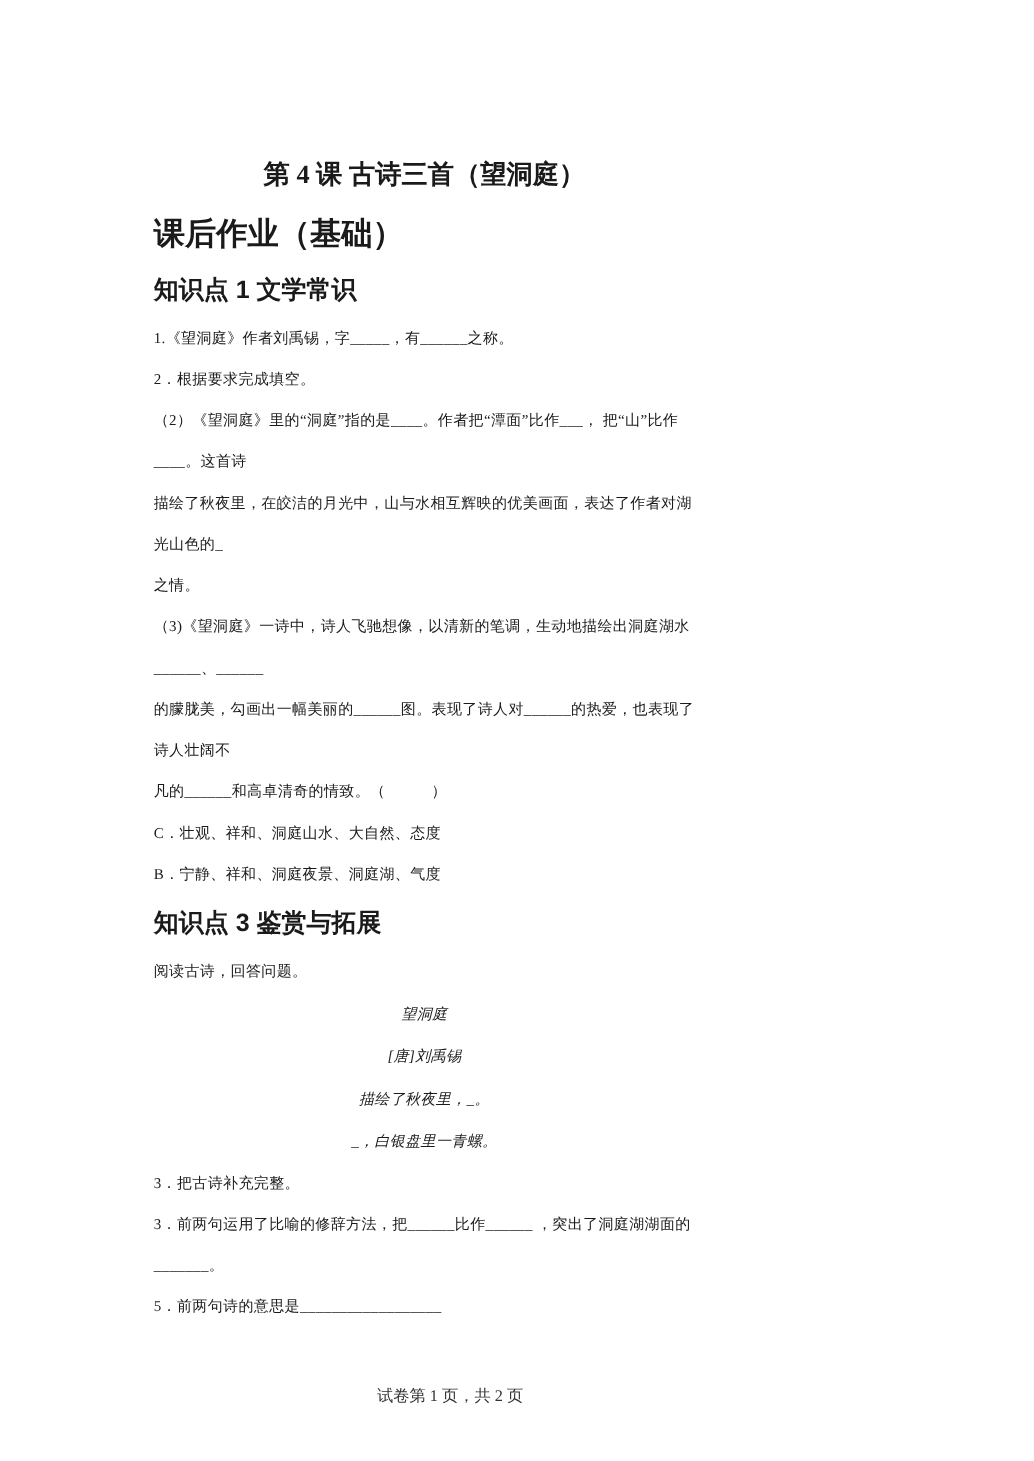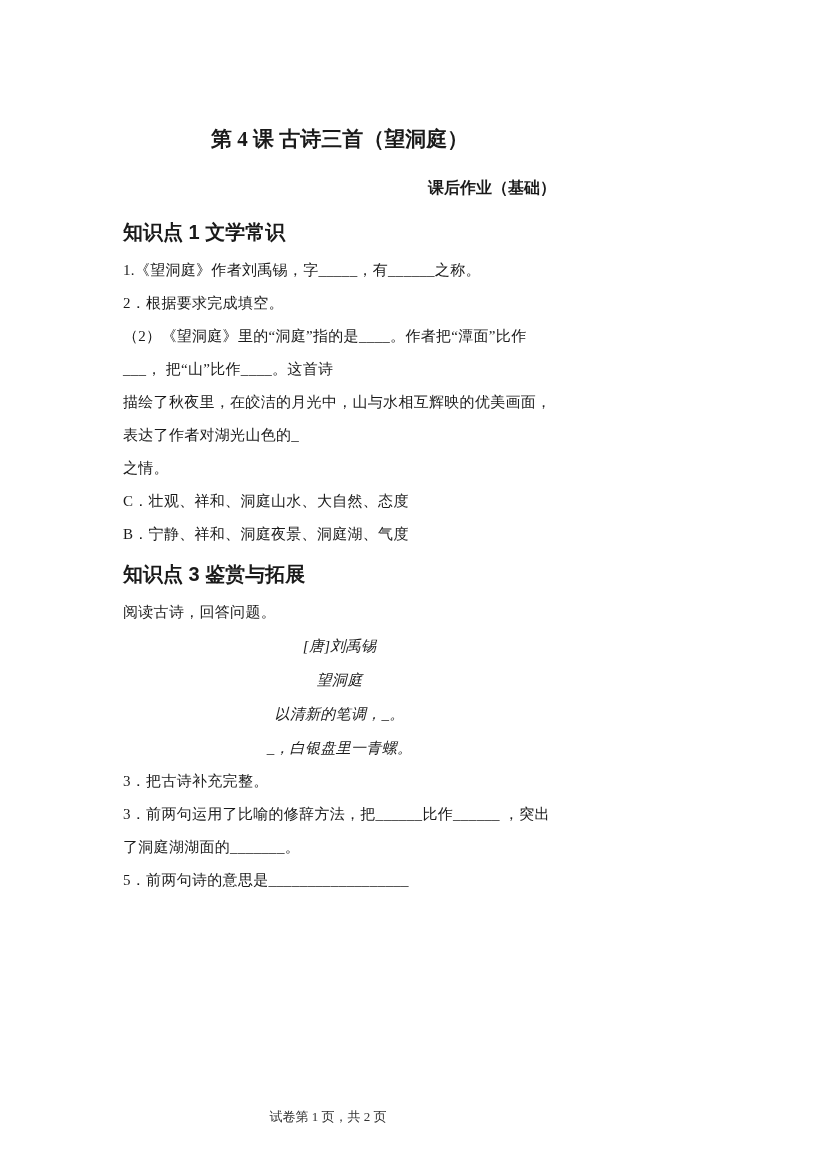--- a/index.html
+++ b/index.html
@@ -23,51 +23,52 @@
   .doc-title {
     margin: 0 0 22px 0;
     text-align: center;
     font-size: 21px;
     line-height: 27px;
     font-weight: bold;
     font-family: "Liberation Serif", "DejaVu Serif", serif;
   }
   .doc-subtitle {
     margin: 0 0 18px 0;
-    text-align: right;
-    font-size: 16px;
+    text-align: left;
+    font-size: 25px;
     line-height: 26px;
     font-weight: bold;
   }
   .kp-heading {
     margin: 10px 0 8px 0;
     font-size: 20px;
     line-height: 27px;
     font-weight: bold;
     font-family: Liberation Sans, sans-serif;
   }
   .line {
     margin: 0;
-    font-size: 15px;
+    font-size: 12px;
     line-height: 33px;
     letter-spacing: 0.3px;
   }
   .poem .line {
     text-align: center;
     font-style: italic;
     line-height: 34px;
   }
   .footer {
     position: absolute;
     left: 0;
     top: 1108px;
     width: 100%;
     text-align: center;
     font-size: 13px;
     color: #333333;
+    padding-left: 32px;
   }
 </style>
 </head>
 <body>
 
 <div class="page">
   <div class="content">
 
     <h1 class="doc-title">第 4 课 古诗三首（望洞庭）</h1>
     <h2 class="doc-subtitle">课后作业（基础）</h2>
@@ -77,33 +78,38 @@
 
     <p class="line">2．根据要求完成填空。</p>
 
 
     <div>
       <p class="line">（2）《望洞庭》里的“洞庭”指的是____。作者把“潭面”比作___， 把“山”比作____。这首诗</p>
       <p class="line">描绘了秋夜里，在皎洁的月光中，山与水相互辉映的优美画面，表达了作者对湖光山色的_</p>
       <p class="line">之情。</p>
     </div>
 
+    <div>
+      <p class="line">（3)《望洞庭》一诗中，诗人飞驰想像，以清新的笔调，生动地描绘出洞庭湖水______、______</p>
+      <p class="line">的朦胧美，勾画出一幅美丽的______图。表现了诗人对______的热爱，也表现了诗人壮阔不</p>
+      <p class="line">凡的______和高卓清奇的情致。（　　　）</p>
+    </div>
 
     <div>
       <p class="line">C．壮观、祥和、洞庭山水、大自然、态度</p>
       <p class="line">B．宁静、祥和、洞庭夜景、洞庭湖、气度</p>
     </div>
 
     <h3 class="kp-heading">知识点 3 鉴赏与拓展</h3>
     <p class="line">阅读古诗，回答问题。</p>
 
     <div class="poem">
+      <p class="line">望洞庭</p>
       <p class="line">[唐]刘禹锡</p>
-      <p class="line">望洞庭</p>
-      <p class="line">以清新的笔调，_。</p>
+      <p class="line">描绘了秋夜里，_。</p>
       <p class="line">_，白银盘里一青螺。</p>
     </div>
 
     <p class="line">3．把古诗补充完整。</p>
     <p class="line">3．前两句运用了比喻的修辞方法，把______比作______ ，突出了洞庭湖湖面的_______。</p>
     <p class="line">5．前两句诗的意思是__________________</p>
 
   </div>
 
   <div class="footer">试卷第 1 页，共 2 页</div>

